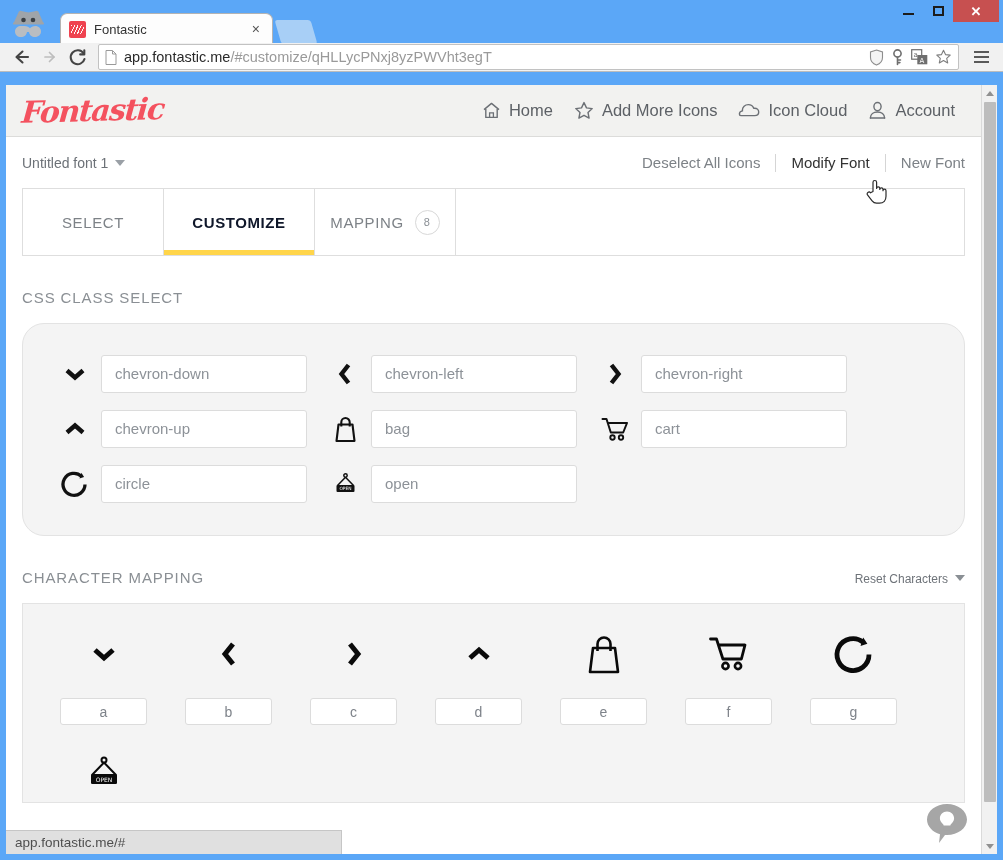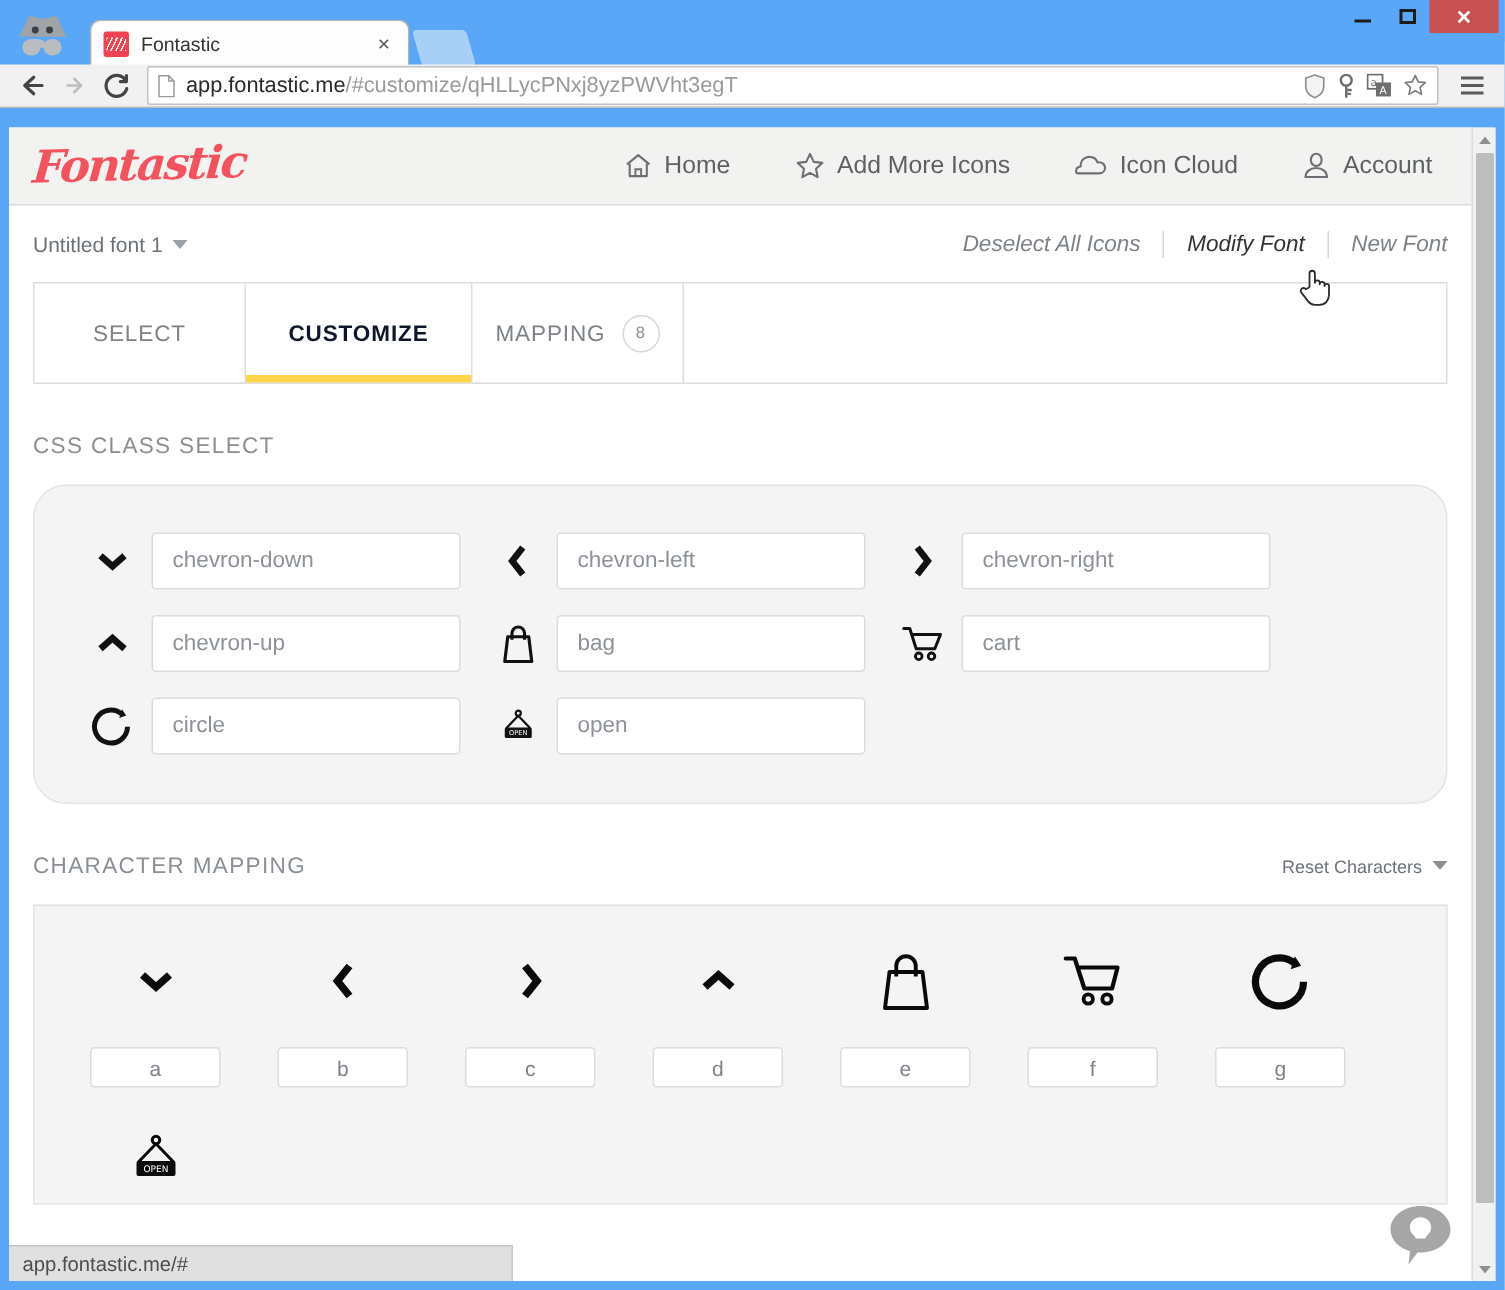--- a/index.html
+++ b/index.html
@@ -202,21 +202,21 @@
     color: #f4525f;
     letter-spacing: -1.5px;
     transform: skewX(-6deg) rotate(-1.5deg);
     line-height: 1;
     user-select: none;
   }
   .site-nav {
     margin-left: auto;
     display: flex;
     align-items: center;
-    gap: 43px;
+    gap: 21px;
     padding-right: 10px;
   }
   .nav-item {
     display: flex;
     align-items: center;
     gap: 8px;
     font-size: 16.5px;
     color: #5d6166;
     cursor: default;
     white-space: nowrap;
@@ -248,21 +248,20 @@
     display: flex;
     align-items: center;
     font-size: 15px;
   }
   .toolbar-actions a {
     color: #7d8287;
     text-decoration: none;
     padding: 0 15px;
     cursor: default;
     white-space: nowrap;
-    font-style: italic;
   }
   .toolbar-actions a.hovered { color: #333; }
   .toolbar-actions .sep {
     width: 1px; height: 18px; background: #d5d5d5;
   }
   .toolbar-actions a:last-child { padding-right: 0; }
 
   
   .tabs {
     display: flex;

